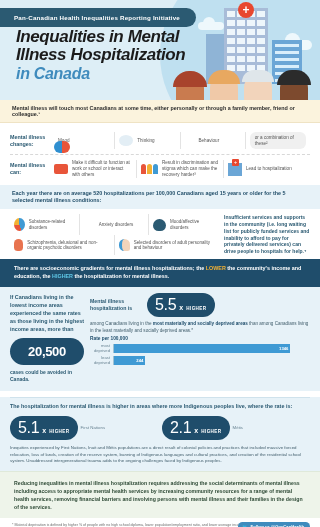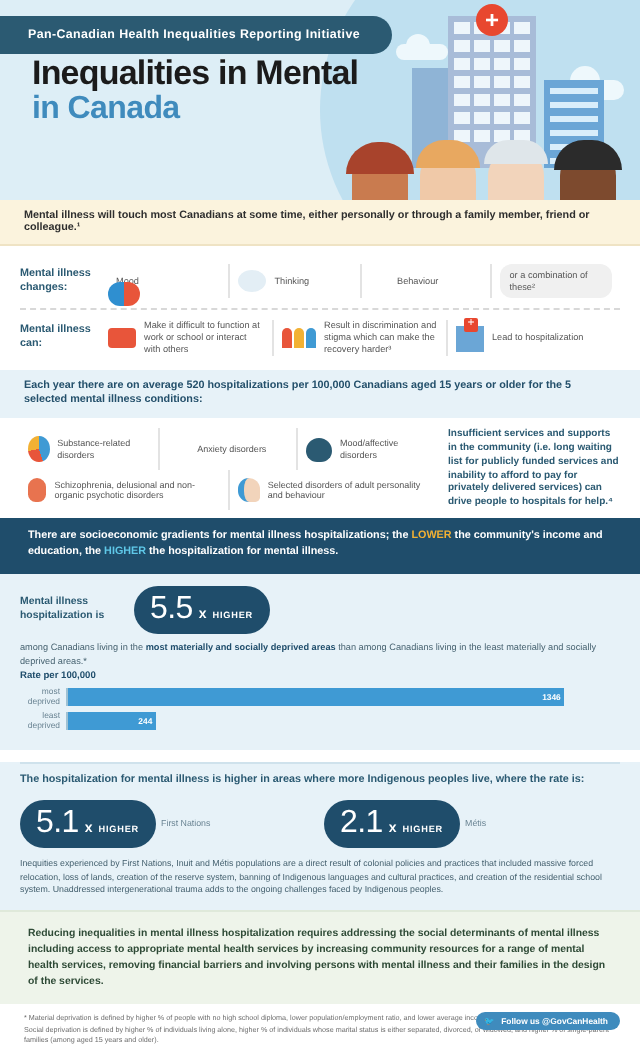--- a/index.html
+++ b/index.html
@@ -44,21 +44,21 @@
   .h3 { right:44px; background:#f2d4bb; }
   .h3:after{content:"";position:absolute;left:-2px;top:-4px;width:32px;height:12px;border-radius:16px 16px 0 0;background:#dfe6ea;}
   .h4 { right:8px; background:#7d4a2e; }
   .h4:after{content:"";position:absolute;left:-3px;top:-4px;width:34px;height:15px;border-radius:17px 17px 0 0;background:#2b2b2b;}
 
   .ribbon {
     position:absolute; left:0; top:8px; background:#2b5a72; color:#fff;
     padding:6px 16px 6px 14px; border-radius:0 14px 14px 0;
     font-size:6.2px; font-weight:bold; letter-spacing:.2px;
   }
-  .title { position:absolute; left:16px; top:28px; }
+  .title { position:absolute; left:16px; top:28px;font-style:italic; }
   .title .l1, .title .l2 { font-size:17px; font-weight:bold; color:#1b1b1b; line-height:1.08; letter-spacing:-.4px; }
   .title .l3 { font-size:16px; font-weight:bold; color:#3f8bbd; line-height:1.15; letter-spacing:-.3px; }
 
   
   .yellowbar {
     background:#fbf3dd; padding:5px 12px; font-size:5.4px; font-weight:bold; color:#2e2e2e;
     border-bottom:1px solid #efe3c4;
   }
 
   
@@ -232,20 +232,21 @@
     </div>
     <div class="heads">
       <div class="head h1"></div>
         <div class="head h2"></div>
       <div class="head h3"></div>
         <div class="head h4"></div>
     </div>
     <div class="ribbon">Pan-Canadian Health Inequalities Reporting Initiative</div>
     <div class="title">
       <div class="l1">Inequalities in Mental</div>
+      <div class="l2">Illness Hospitalization</div>
       <div class="l3">in Canada</div>
     </div>
   </div>
 
   <div class="yellowbar">Mental illness will touch most Canadians at some time, either personally or through a family member, friend or colleague.¹</div>
 
   <div class="rowsec">
     <div class="irow">
       <div class="rlabel">Mental illness changes:</div>
       <div class="cells">
@@ -320,20 +321,27 @@
           <span class="ctxt">Selected disorders of adult personality and behaviour</span>
         </div>
       </div>
     </div>
     <div class="side-note">Insufficient services and supports in the community (i.e. long waiting list for publicly funded services and inability to afford to pay for privately delivered services) can drive people to hospitals for help.⁴</div>
   </div>
 
   <div class="darkband"><span>There are socioeconomic gradients for mental illness hospitalizations; the </span><span class="hl-low">LOWER</span><span> the community's income and education, the </span><span class="hl-high">HIGHER</span><span> the hospitalization for mental illness.</span></div>
 
   <div class="stats">
+    <div class="scol-left">
+      <div class="lead">If Canadians living in the lowest income areas experienced the same rates as those living in the highest income areas, more than</div>
+      <div class="bigpill">
+        <div class="num">20,500</div>
+      </div>
+      <div class="cap">cases could be avoided in Canada.</div>
+    </div>
 
     <div class="scol-right">
       <div class="stat-head">
         <div class="stat-lbl">Mental illness hospitalization is</div>
         <div class="badge">
           <span class="bnum">5.5</span>
           <span class="bx">x</span>
           <span class="bhi">HIGHER</span>
         </div>
       </div>

